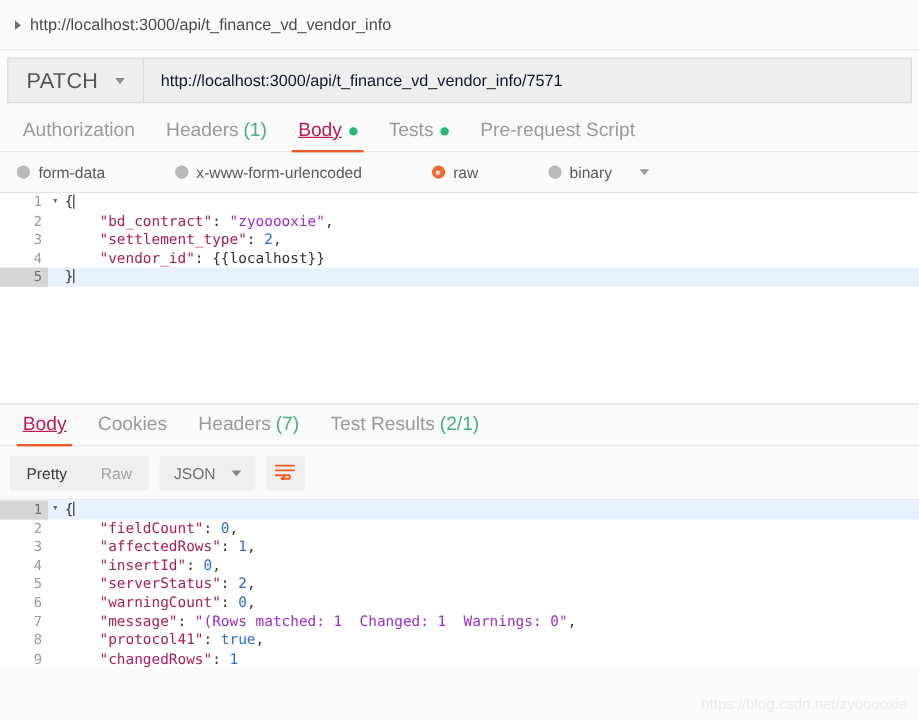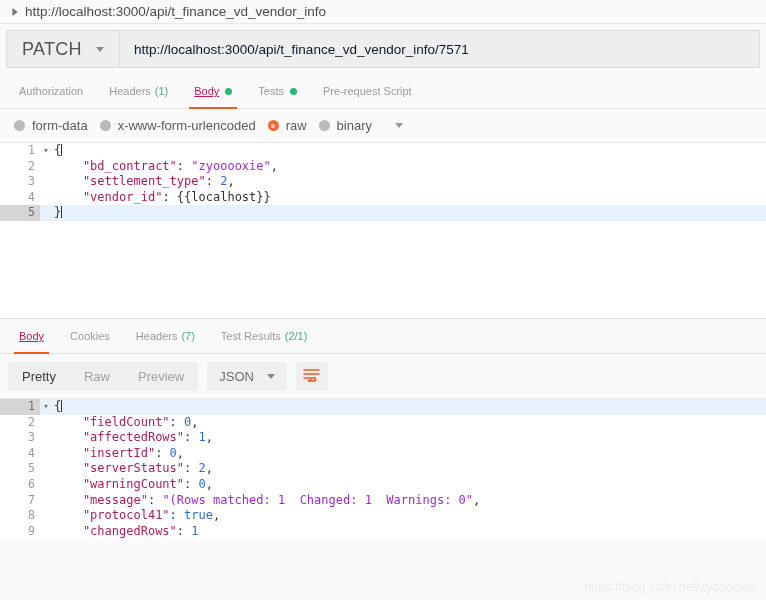--- a/index.html
+++ b/index.html
@@ -12,21 +12,21 @@
     background: #fafafa;
     font-family: "Liberation Sans", sans-serif;
     font-size: 13px;
     color: #333;
     overflow: hidden;
     position: relative;
   }
 
   
   .topbar {
-    height: 24px;
+    height: 42px;
     display: flex;
     align-items: center;
     padding-left: 8px;
     background: #fafafa;
     border-bottom: 1px solid #e8e8e8;
     box-sizing: border-box;
   }
   .disclosure {
     width: 14px;
     height: 14px;
@@ -102,21 +102,21 @@
     border-bottom: 1px solid #e4e4e4;
     padding-left: 6px;
     background: #fafafa;
     box-sizing: border-box;
   }
   .tab {
     display: flex;
     align-items: center;
     justify-content: flex-start;
     padding: 0 13px;
-    font-size: 11px;
+    font-size: 16px;
     color: #9b9b9b;
     cursor: pointer;
     position: relative;
     white-space: nowrap;
   }
   .tab.active { color: #be185d; text-decoration: underline; }
   .tab.active::after {
     content: "";
     position: absolute;
     left: 8px; right: 8px; bottom: -1px;
@@ -344,21 +344,21 @@
     <div class="tab">
       <span>Tests</span>
       <span class="dot"></span>
     </div>
     <div class="tab">
       <span>Pre-request Script</span>
     </div>
   </div>
 
 <div class="bodytypes">
-  <div id="body-type-radios" style="display:flex;align-items:center;">
+  <div id="body-type-radios" style="display:flex;align-items:center;gap:46px;">
       <div class="radio-item">
         <span class="radio"></span>
         <span class="radio-label">form-data</span>
       </div>
       <div class="radio-item">
         <span class="radio"></span>
         <span class="radio-label">x-www-form-urlencoded</span>
       </div>
       <div class="radio-item">
         <span class="radio sel"></span>
@@ -399,23 +399,20 @@
     </div>
   </div>
 
 <div class="res-toolbar">
   <div class="segmented" id="response-view-modes">
       <div class="seg active">
         <span>Pretty</span>
       </div>
       <div class="seg">
         <span>Raw</span>
-      </div>
-      <div class="seg">
-        <span>Preview</span>
       </div>
     </div>
   <div class="dropdown">
     <span class="dropdown-label">JSON</span>
     <span class="caret"></span>
   </div>
   <div class="icon-btn">
     <span>
       <svg width="17" height="14" viewBox="0 0 17 14">
         <path d="M1 2 H16" stroke="#ef5b25" stroke-width="1.6" stroke-linecap="round"></path>

